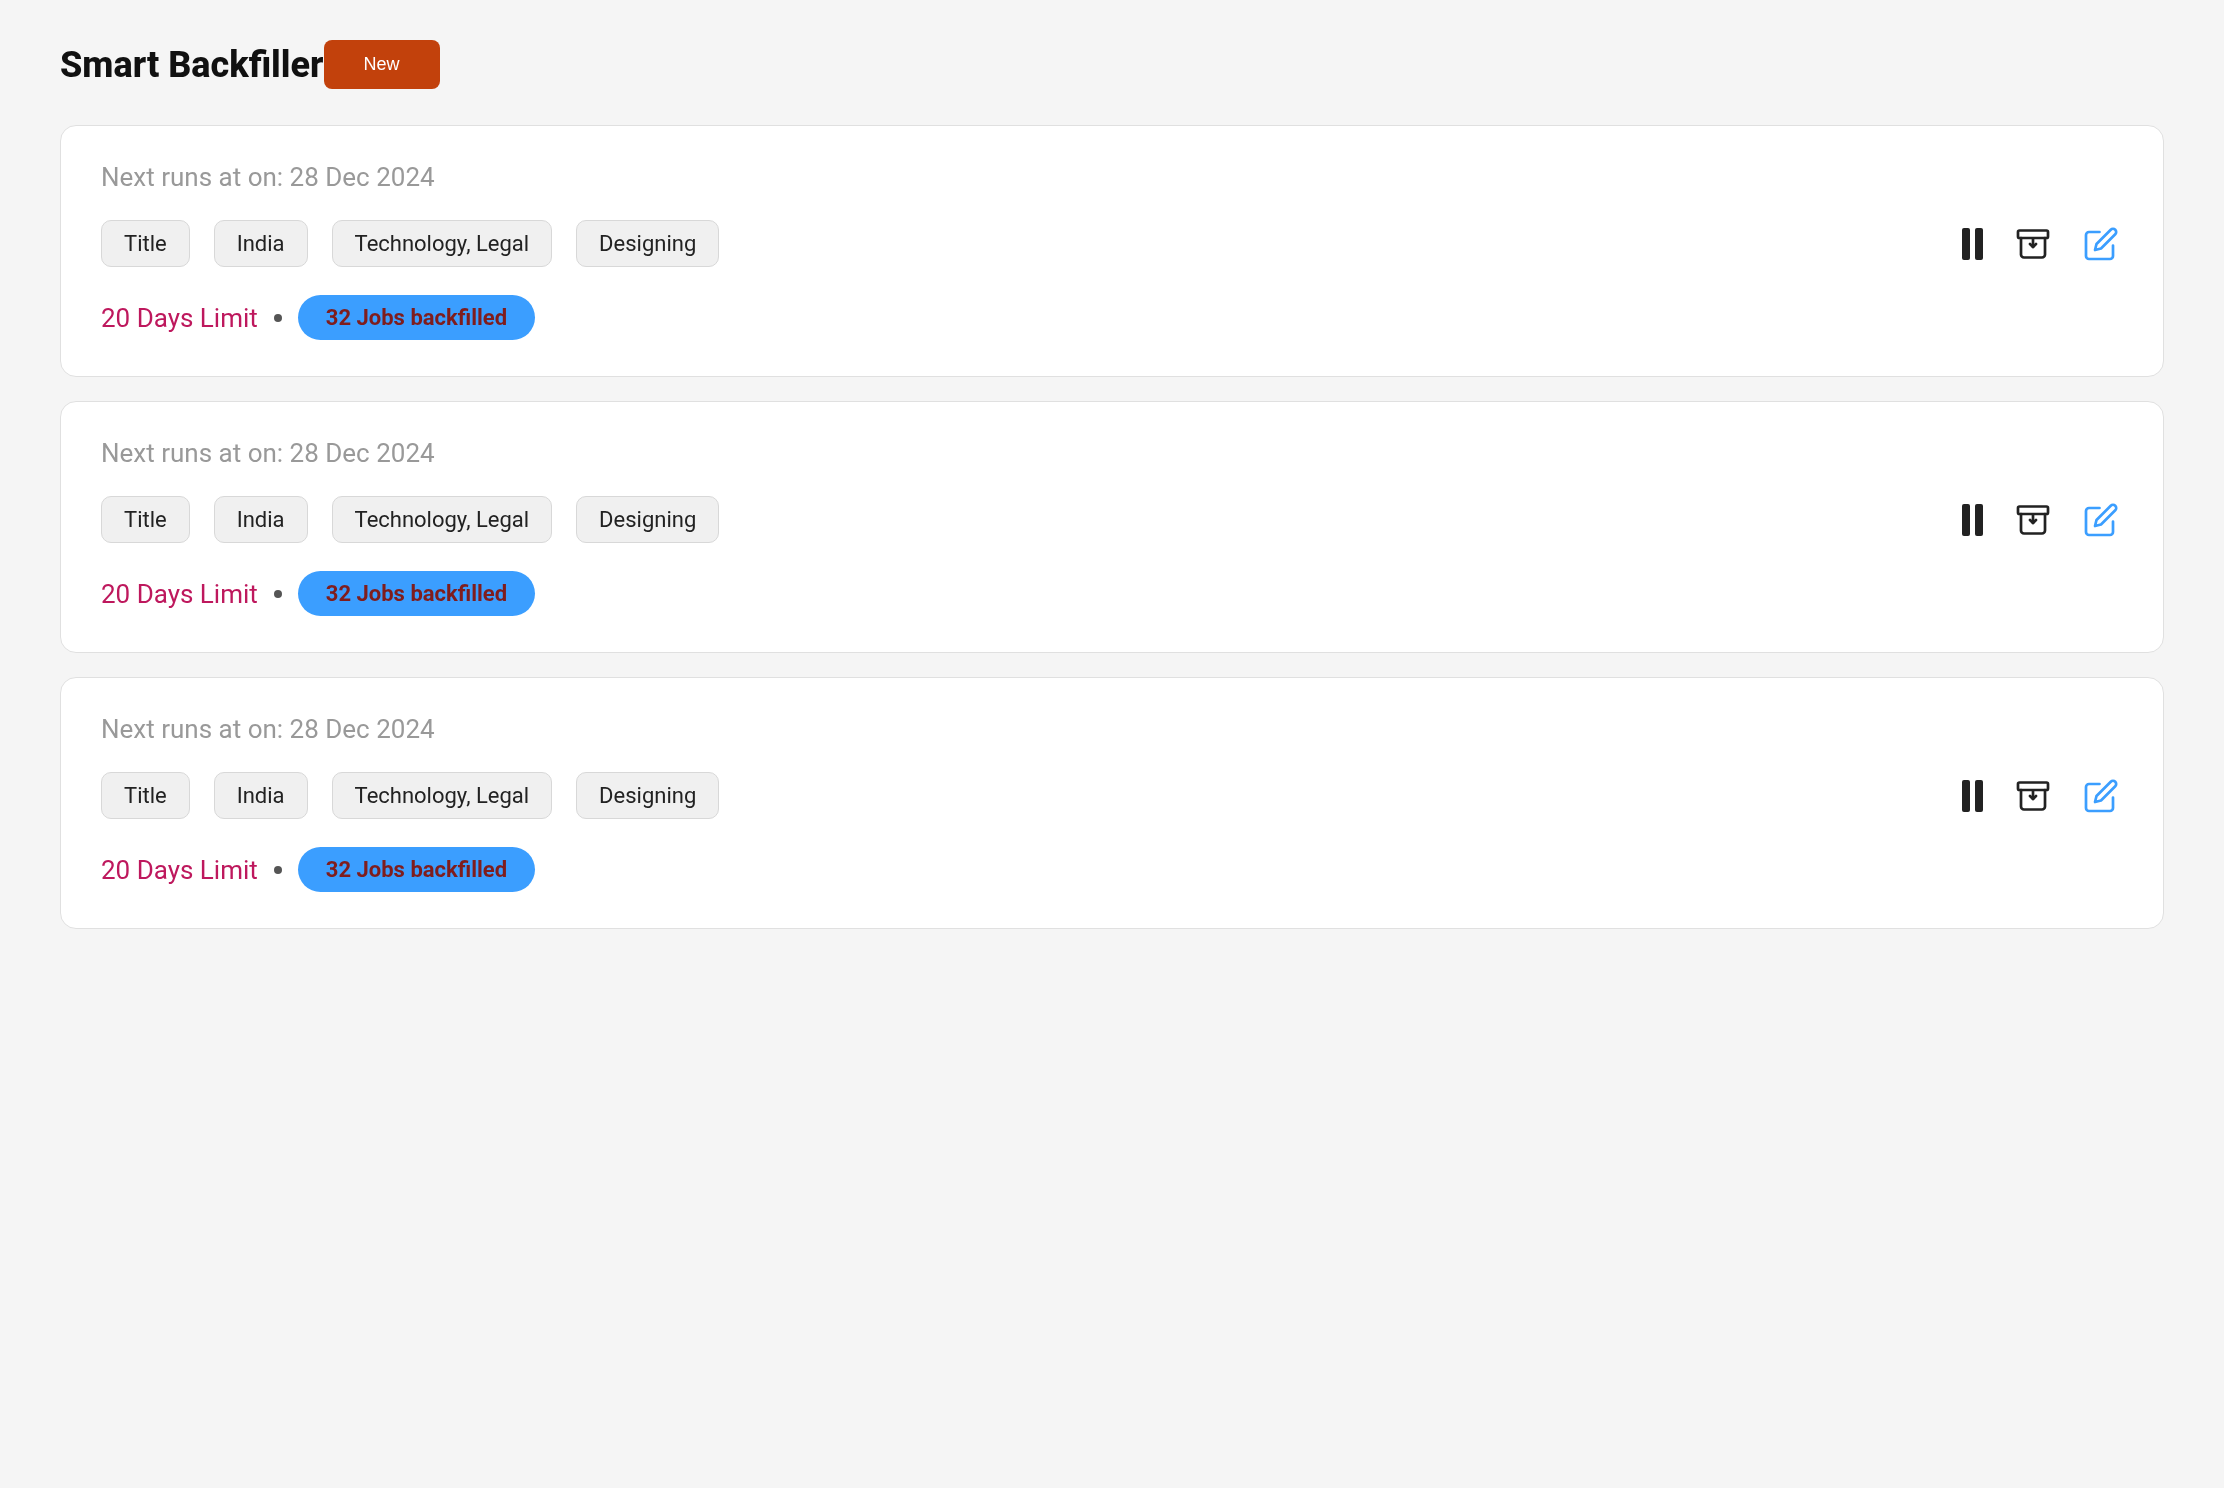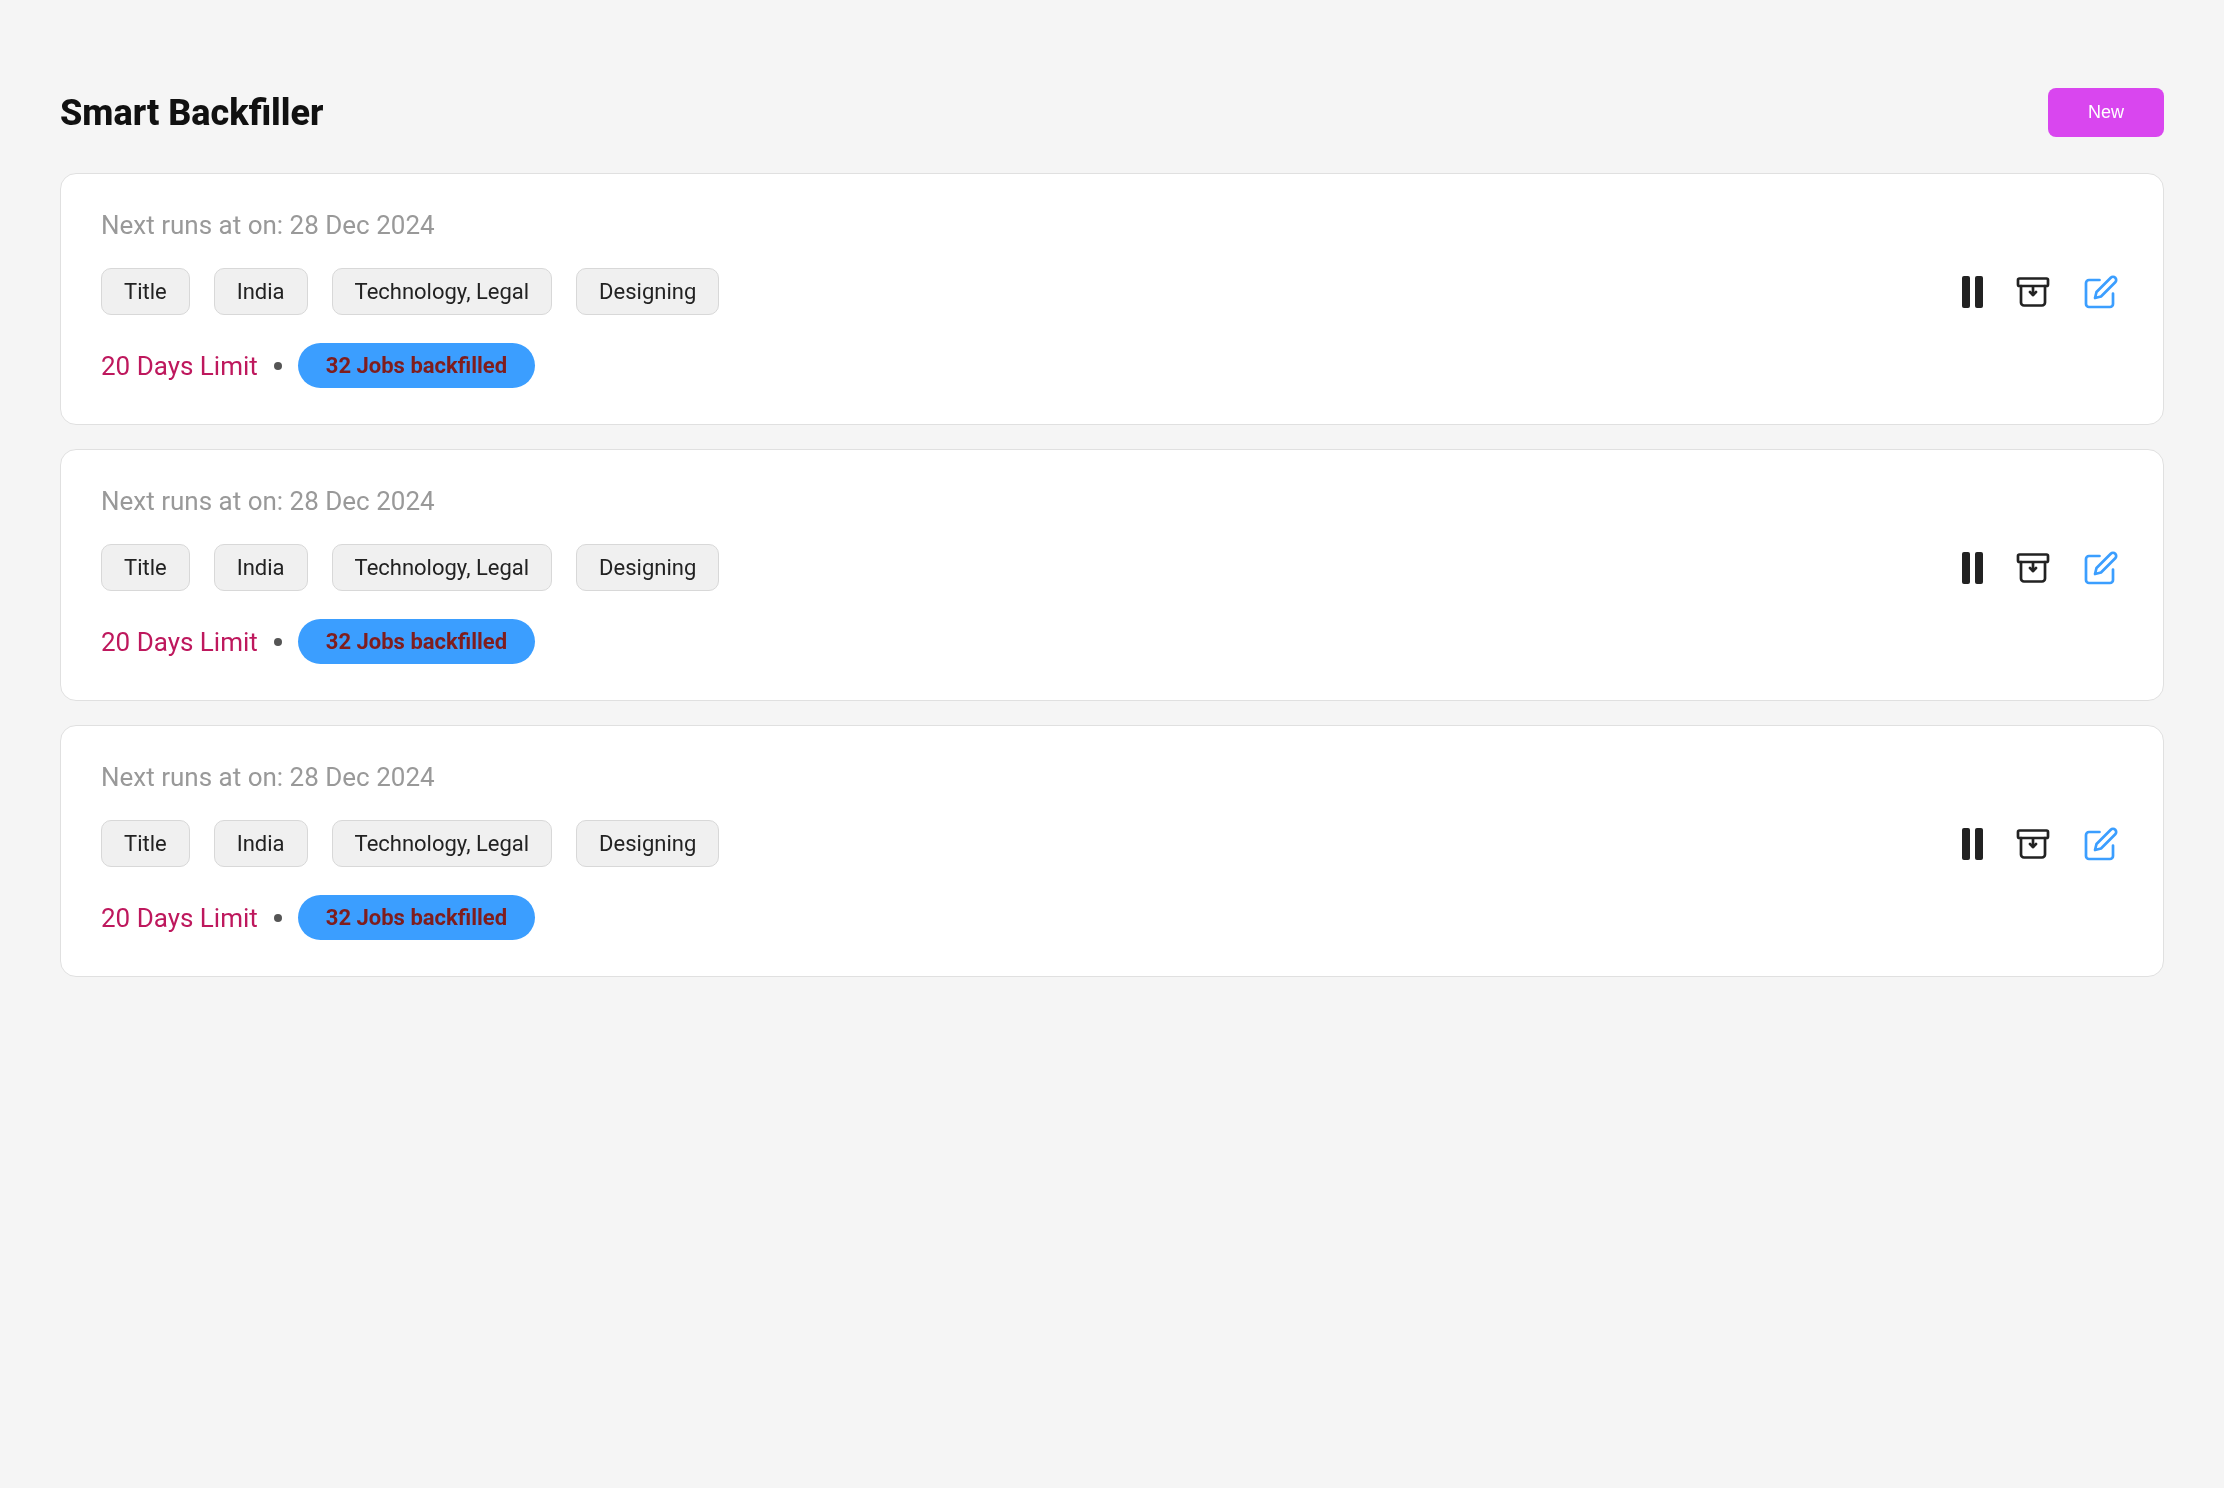--- a/index.html
+++ b/index.html
@@ -11,33 +11,31 @@
     body {
       font-family: -apple-system, BlinkMacSystemFont, 'Segoe UI', Roboto, sans-serif;
       background: #f5f5f5;
       padding: 40px 60px;
       min-height: 100vh;
     }
 
     .header {
       display: flex;
       align-items: center;
-      justify-content: space-between;
       margin-bottom: 36px;
-      margin-top: 48px;
     }
 
     .app-title {
       font-size: 36px;
       font-weight: 800;
       color: #111;
     }
 
     .header-button {
-      background: #d946ef;
+      background: #c2410c;
       color: white;
       border: none;
       border-radius: 8px;
       padding: 14px 40px;
       font-size: 18px;
       cursor: pointer;
       font-weight: 500;
     }
 
     .card {

